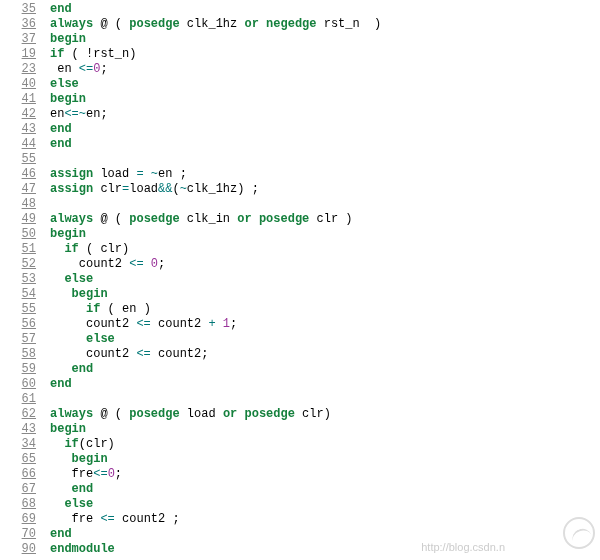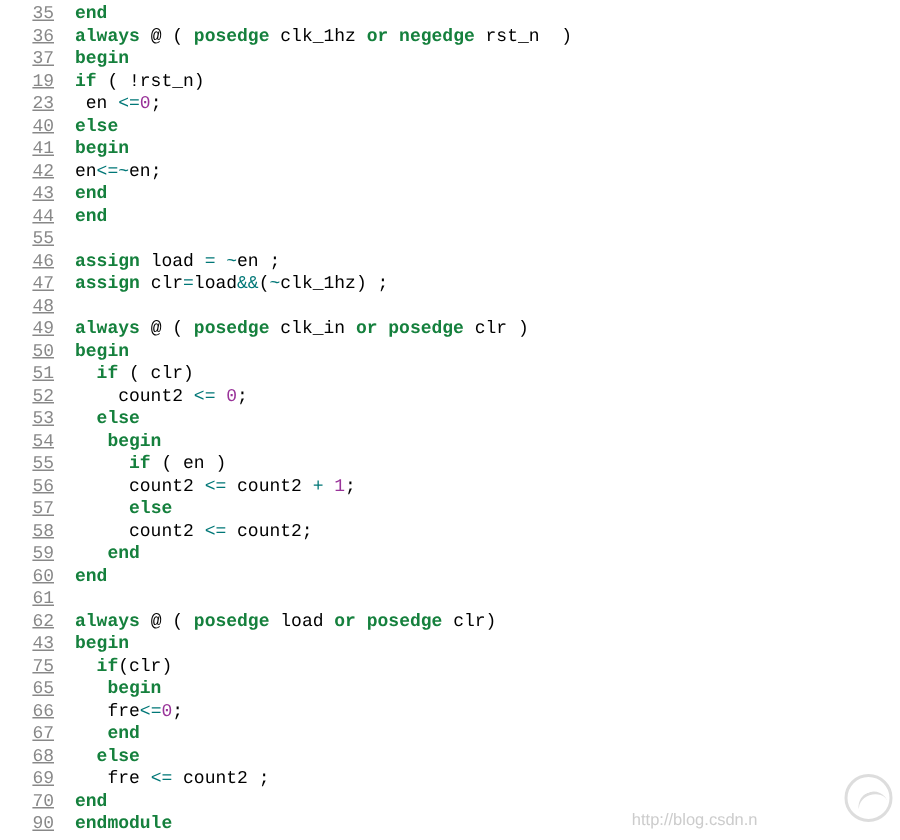--- a/index.html
+++ b/index.html
@@ -91,21 +91,21 @@
       <div>54</div>
       <div>55</div>
       <div>56</div>
       <div>57</div>
       <div>58</div>
       <div>59</div>
       <div>60</div>
       <div>61</div>
       <div>62</div>
       <div>43</div>
-      <div>75</div>
+      <div>34</div>
       <div>65</div>
       <div>66</div>
       <div>67</div>
       <div>68</div>
       <div>69</div>
       <div>70</div>
       <div>90</div>
     </div>
   <div class="code" id="code"><div><span class="kw">end</span></div><div><span class="kw">always</span><span> @ ( </span><span class="kw">posedge</span><span> clk_1hz </span><span class="kw">or</span><span> </span><span class="kw">negedge</span><span> rst_n  )</span></div><div><span class="kw">begin</span></div><div><span class="kw">if</span><span> ( !rst_n)</span></div><div><span> en </span><span class="op">&lt;=</span><span class="num">0</span><span>;</span></div><div><span class="kw">else</span></div><div><span class="kw">begin</span></div><div><span>en</span><span class="op">&lt;=~</span><span>en;</span></div><div><span class="kw">end</span></div><div><span class="kw">end</span></div><div><span></span></div><div><span class="kw">assign</span><span> load </span><span class="op">= ~</span><span>en ;</span></div><div><span class="kw">assign</span><span> clr</span><span class="op">=</span><span>load</span><span class="op">&amp;&amp;</span><span>(</span><span class="op">~</span><span>clk_1hz) ;</span></div><div><span></span></div><div><span class="kw">always</span><span> @ ( </span><span class="kw">posedge</span><span> clk_in </span><span class="kw">or</span><span> </span><span class="kw">posedge</span><span> clr )</span></div><div><span class="kw">begin</span></div><div><span>  </span><span class="kw">if</span><span> ( clr)</span></div><div><span>    count2 </span><span class="op">&lt;=</span><span> </span><span class="num">0</span><span>;</span></div><div><span>  </span><span class="kw">else</span></div><div><span>   </span><span class="kw">begin</span></div><div><span>     </span><span class="kw">if</span><span> ( en )</span></div><div><span>     count2 </span><span class="op">&lt;=</span><span> count2 </span><span class="op">+</span><span> </span><span class="num">1</span><span>;</span></div><div><span>     </span><span class="kw">else</span></div><div><span>     count2 </span><span class="op">&lt;=</span><span> count2;</span></div><div><span>   </span><span class="kw">end</span></div><div><span class="kw">end</span></div><div><span></span></div><div><span class="kw">always</span><span> @ ( </span><span class="kw">posedge</span><span> load </span><span class="kw">or</span><span> </span><span class="kw">posedge</span><span> clr)</span></div><div><span class="kw">begin</span></div><div><span>  </span><span class="kw">if</span><span>(clr)</span></div><div><span>   </span><span class="kw">begin</span></div><div><span>   fre</span><span class="op">&lt;=</span><span class="num">0</span><span>;</span></div><div><span>   </span><span class="kw">end</span></div><div><span>  </span><span class="kw">else</span></div><div><span>   fre </span><span class="op">&lt;=</span><span> count2 ;</span></div><div><span class="kw">end</span></div><div><span class="kw">endmodule</span></div></div>
 </div>

